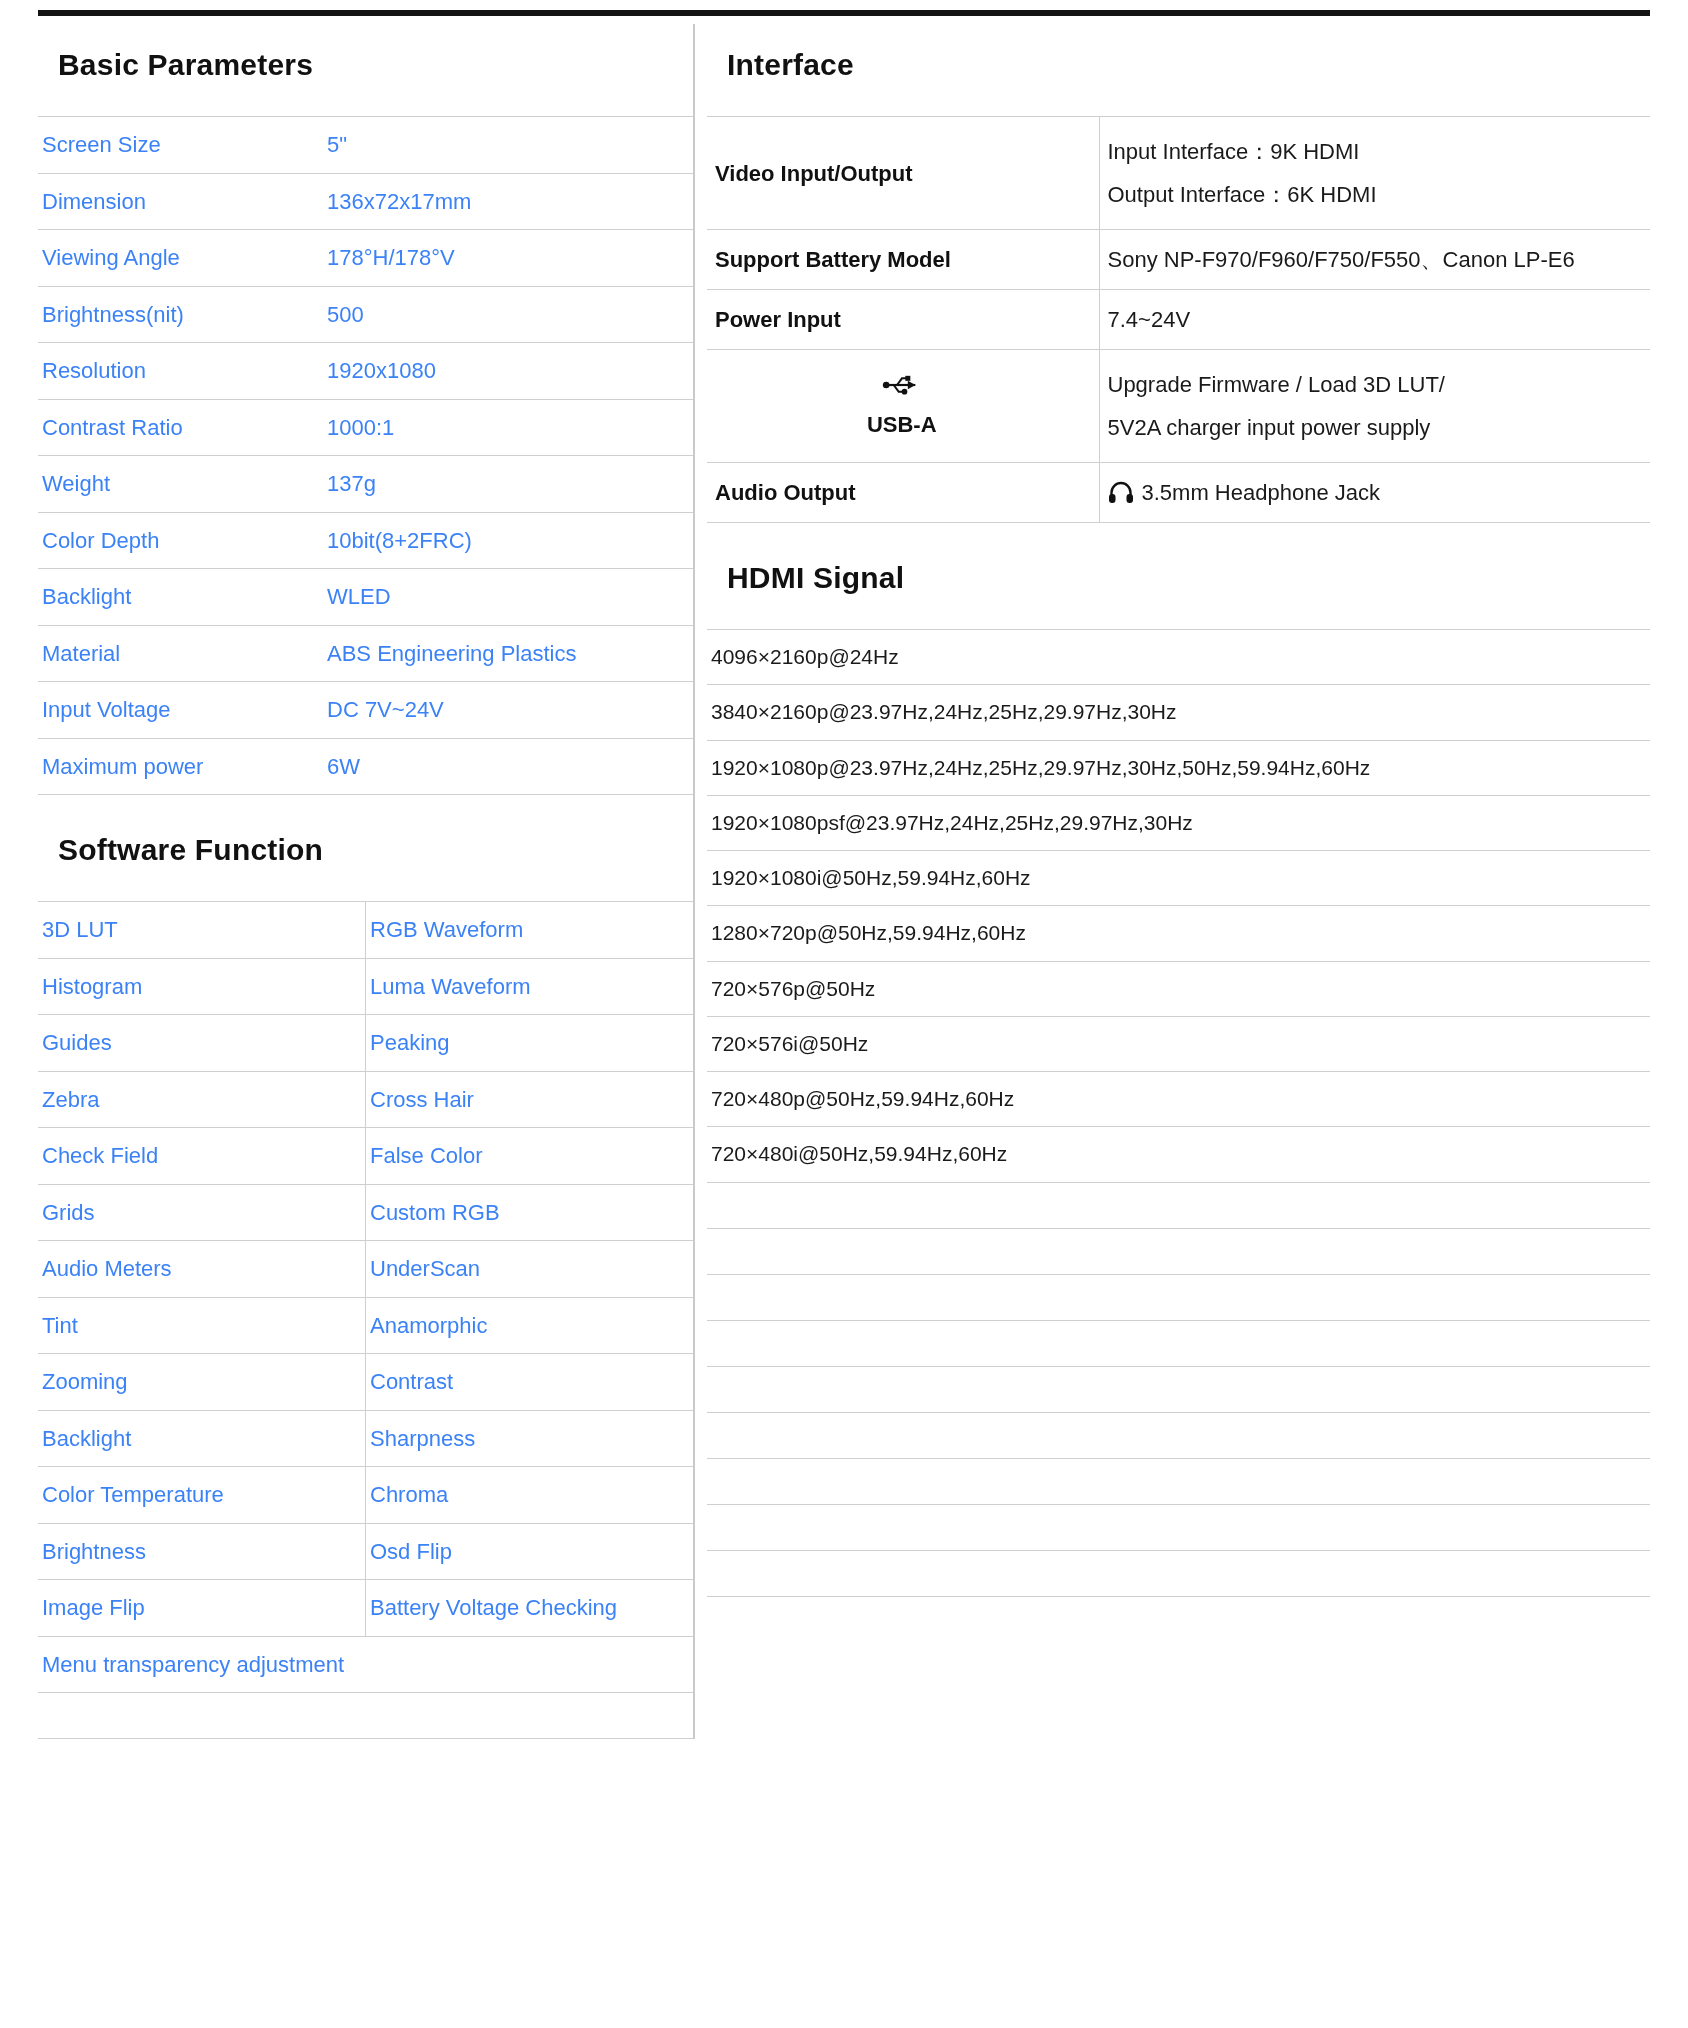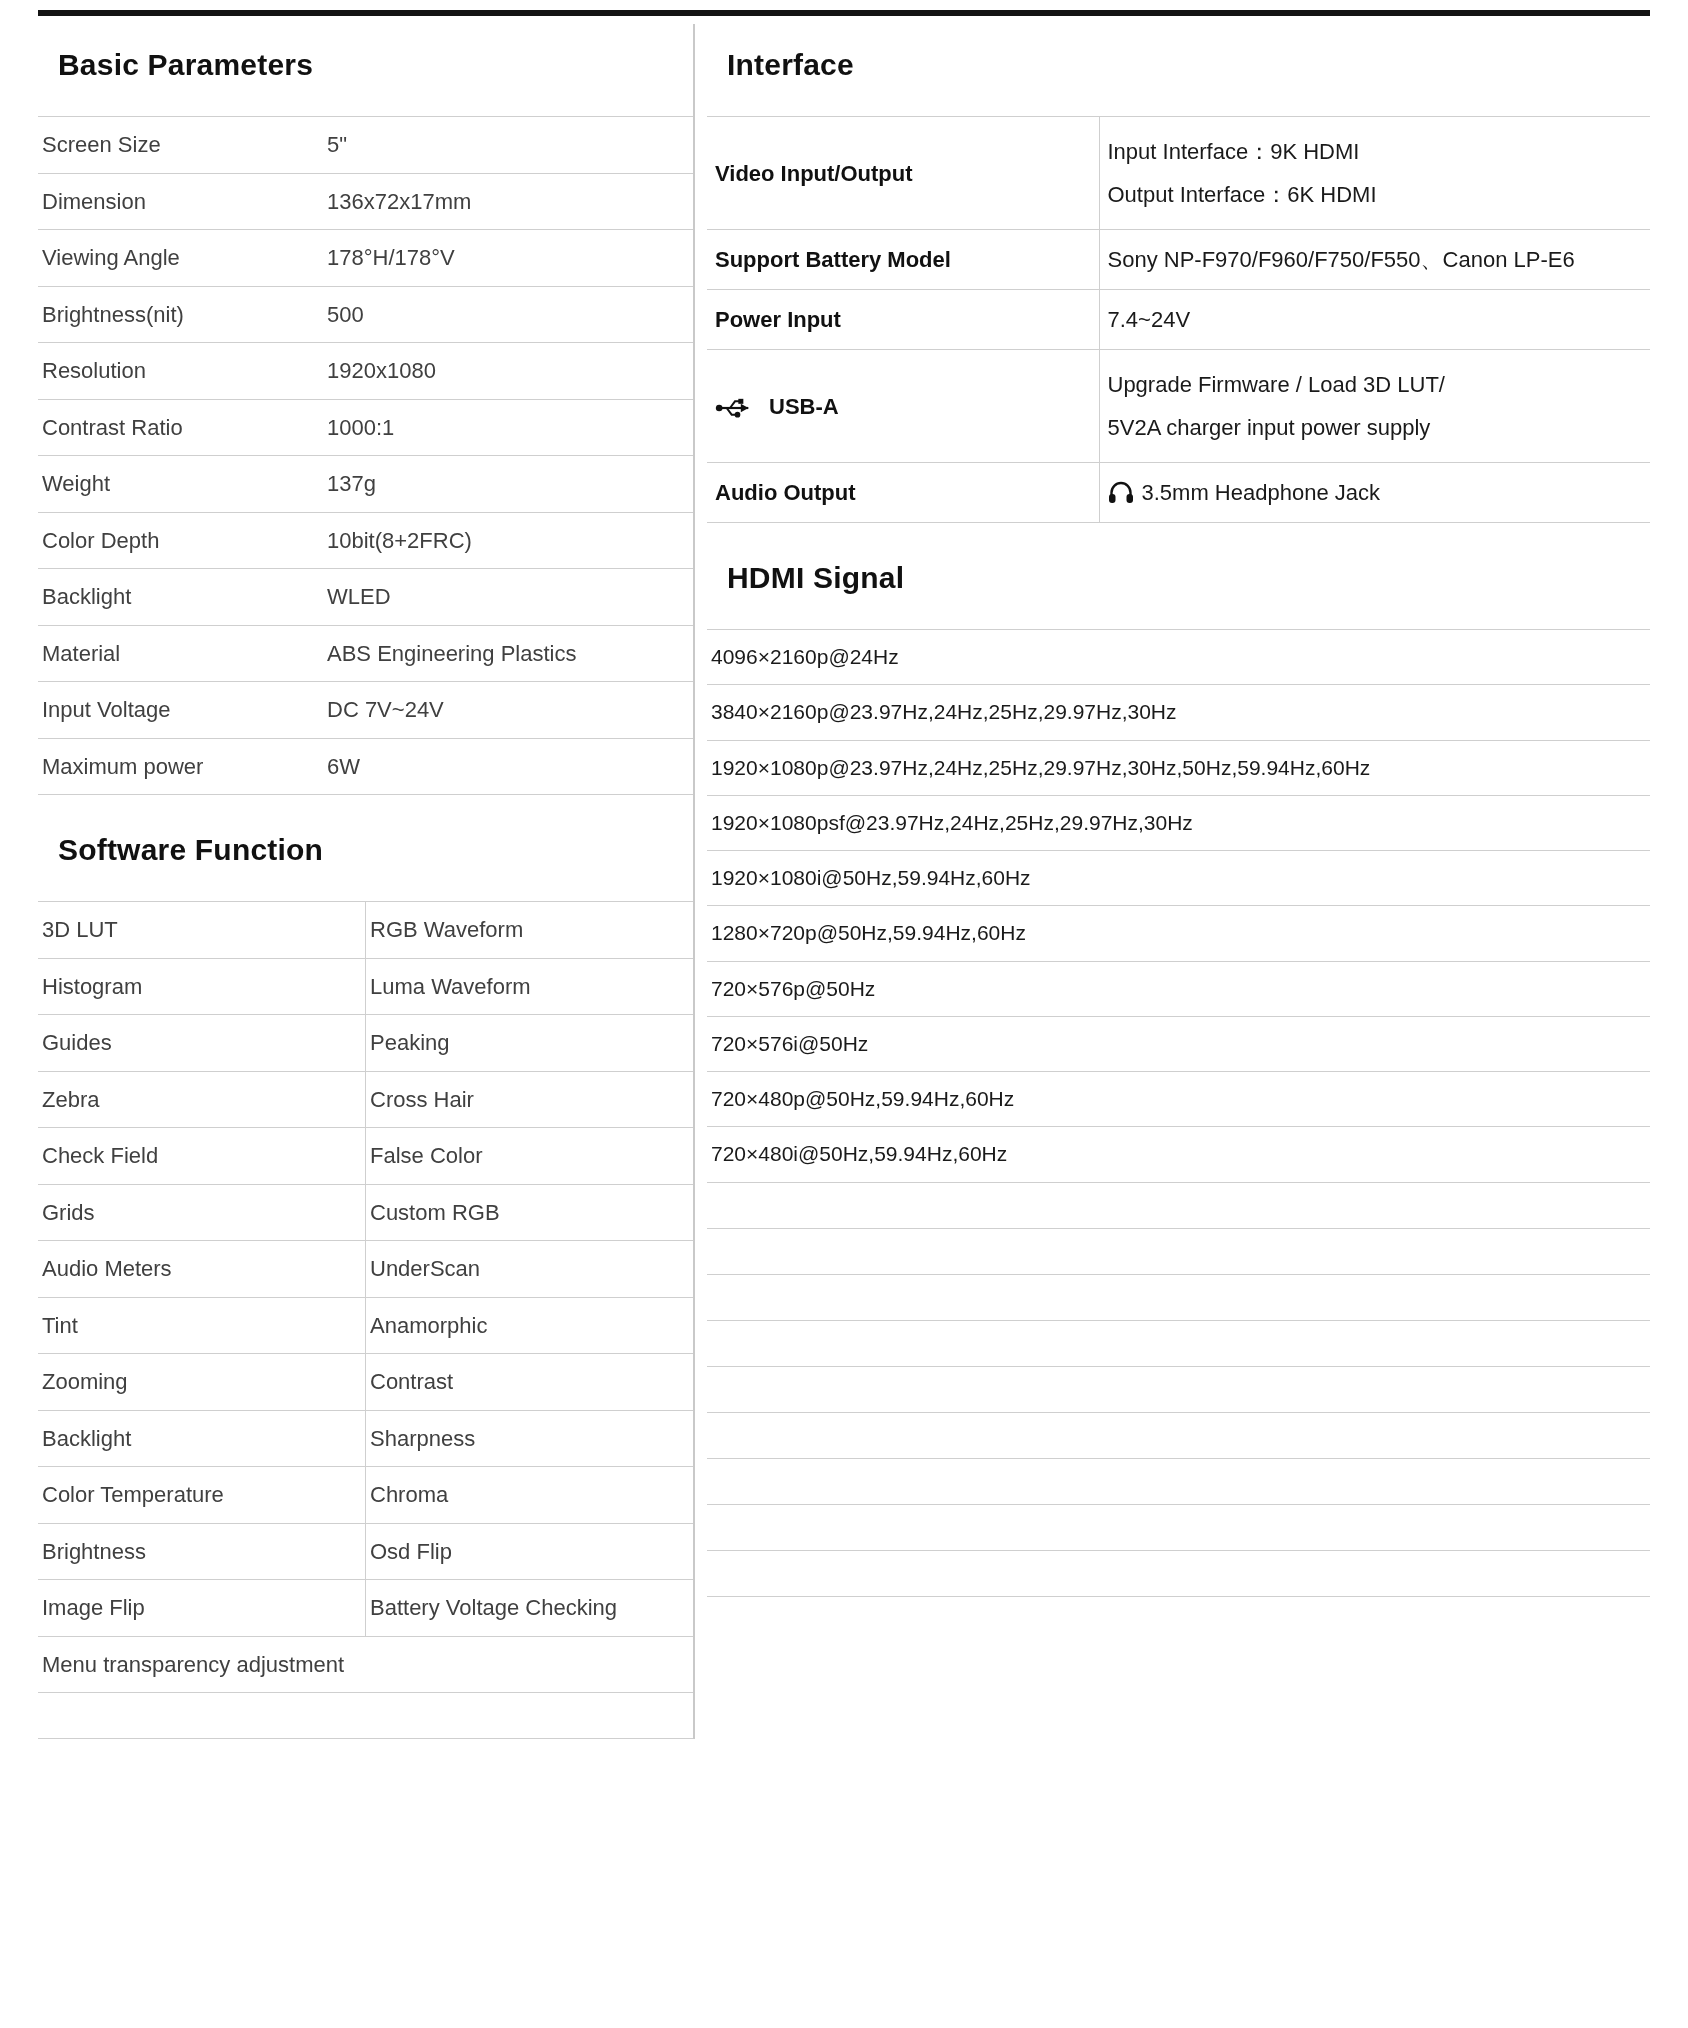--- a/index.html
+++ b/index.html
@@ -64,21 +64,21 @@
     width: 100%;
     border-collapse: collapse;
     table-layout: fixed;
   }
   table.spec td {
     border-top: 1.5px solid #cfcfcf;
     padding: 14px 6px 14px 4px;
     font-size: 22px;
     vertical-align: middle;
     line-height: 1.25;
-    color: #404040;
+    color: #3b82f6;
     font-weight: normal;
   }
   table.spec tr:last-child td { border-bottom: 1.5px solid #cfcfcf; }
 
   
   .basic td.k { width: 285px; }
   .basic td.v { width: auto; }
 
   
   .software td.a { width: 50%; border-right: 1.5px solid #cfcfcf; }
@@ -107,20 +107,21 @@
   }
   table.iface td.value {
     white-space: nowrap;
   }
   .twoline div { padding: 5px 0; }
 
   .icon-row {
     display: flex;
     align-items: center;
     gap: 14px;
+    flex-direction: column;
   }
   .usb-icon { display: inline-block; width: 40px; height: 22px; }
   .hp-icon { display: inline-block; width: 26px; height: 24px; vertical-align: -4px; margin-right: 8px;}
 
   
   table.hdmi {
     width: 100%;
     border-collapse: collapse;
     table-layout: fixed;
   }

